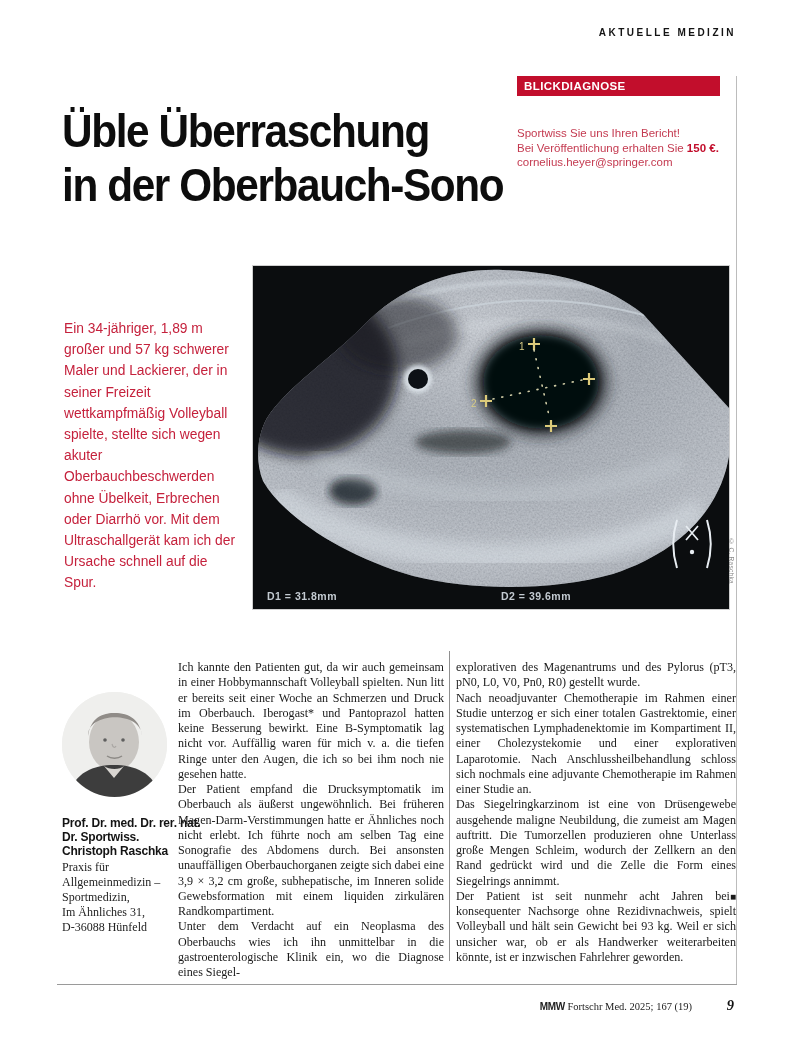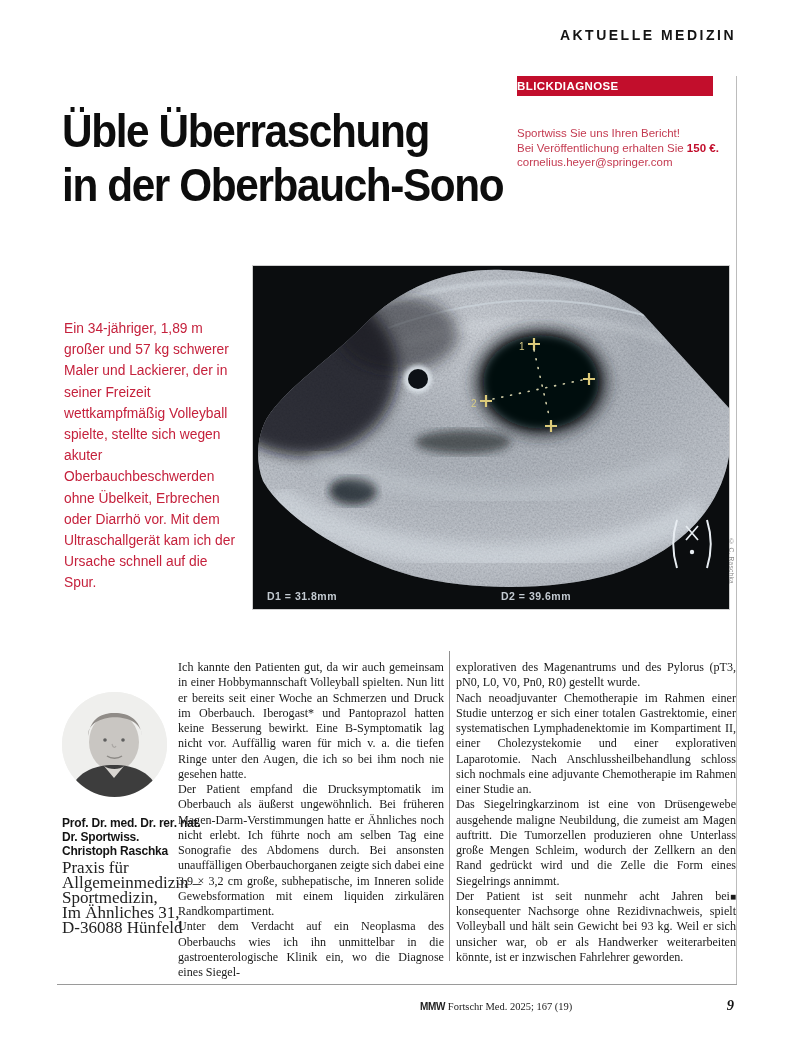--- a/index.html
+++ b/index.html
@@ -1,23 +1,23 @@
 <!DOCTYPE html>
 <html lang="de"><head>
 <meta charset="utf-8">
 <style>
   html,body{margin:0;padding:0;background:#9a9a9a;}
   .page{position:relative;width:793px;height:1054px;background:#ffffff;overflow:hidden;
         font-family:"Liberation Sans",sans-serif;}
   
-  .section-label{position:absolute;top:27px;right:57px;font-size:14px;font-weight:bold;
+  .section-label{position:absolute;top:27px;right:57px;font-size:10px;font-weight:bold;
         letter-spacing:2.5px;color:#141414;margin-left:9px;}
   
   .bd-badge{position:absolute;left:517px;top:76px;width:196px;height:20px;background:#c20e2c;
-        color:#fff;font-weight:bold;font-size:11.5px;line-height:20px;letter-spacing:.4px;}
+        color:#fff;font-weight:bold;font-size:11.5px;line-height:20px;padding-left:7px;letter-spacing:.4px;}
   .bd-title{position:absolute;left:517px;top:102px;font-size:16.5px;font-weight:bold;color:#c20e2c;}
   .bd-lines{position:absolute;left:517px;top:126px;font-size:11.5px;line-height:14.5px;color:#c43a50;}
   .bd-lines .bold{font-weight:bold;color:#c20e2c;}
   .right-rule{position:absolute;left:736px;top:76px;width:1px;height:908px;background:#bcbcbc;}
   
   .headline{position:absolute;left:62px;top:104px;font-size:46px;line-height:54px;font-weight:800;
         letter-spacing:-1.5px;color:#0d0d0d;transform:scaleX(.92);transform-origin:left top;white-space:nowrap;}
   
   .intro{position:absolute;left:64px;top:318px;width:174px;font-size:13.8px;line-height:21.2px;
         font-weight:500;color:#c5213c;}
@@ -25,32 +25,32 @@
   .us-wrap{position:absolute;left:252px;top:265px;width:476px;height:343px;border:1px solid #cfcfcf;
         background:#0b0d0f;}
   .us-credit{position:absolute;left:728px;top:538px;height:75px;writing-mode:vertical-rl;
         font-size:6.5px;color:#8a8a8a;letter-spacing:.3px;}
   
   .author-photo{position:absolute;left:62px;top:692px;width:105px;height:105px;border-radius:50%;
         overflow:hidden;background:#f0f0ee;}
   .author-bold{position:absolute;left:62px;top:816px;font-size:12px;font-weight:bold;
         line-height:14px;color:#141414;letter-spacing:-.2px;}
   .author-serif{position:absolute;left:62px;top:860px;font-family:"Liberation Serif",serif;
-        font-size:17px;line-height:15px;color:#222;}
+        font-size:12px;line-height:15px;color:#222;}
   
   .col{position:absolute;top:648px;font-family:"Liberation Serif",serif;font-size:12.1px;
         line-height:15.25px;text-align:justify;color:#1a1a1a;margin-top:12px;}
   .col p{margin:0;}
   .col1{left:178px;width:266px;}
   .col2{left:456px;width:280px;}
   .col-rule{position:absolute;left:449px;top:651px;width:1px;height:310px;background:#8f8f8f;}
   .endmark{float:right;font-size:10px;line-height:15.25px;}
   
   .footer-rule{position:absolute;left:57px;top:984px;width:680px;height:1px;background:#9a9a9a;}
-  .footer-cite{position:absolute;left:420px;top:1001px;width:272px;
+  .footer-cite{position:absolute;left:420px;top:1001px;width:272px;text-align:right;
         font-family:"Liberation Serif",serif;font-size:10.5px;color:#222;}
   .footer-cite .mmw{font-family:"Liberation Sans",sans-serif;font-weight:bold;font-size:10px;letter-spacing:-.3px;}
   .page-number{position:absolute;left:704px;top:997px;width:30px;text-align:right;
         font-family:"Liberation Serif",serif;font-style:italic;font-weight:bold;font-size:14.5px;color:#111;}
 </style>
 </head>
 <body>
 
 <div class="page">
 

